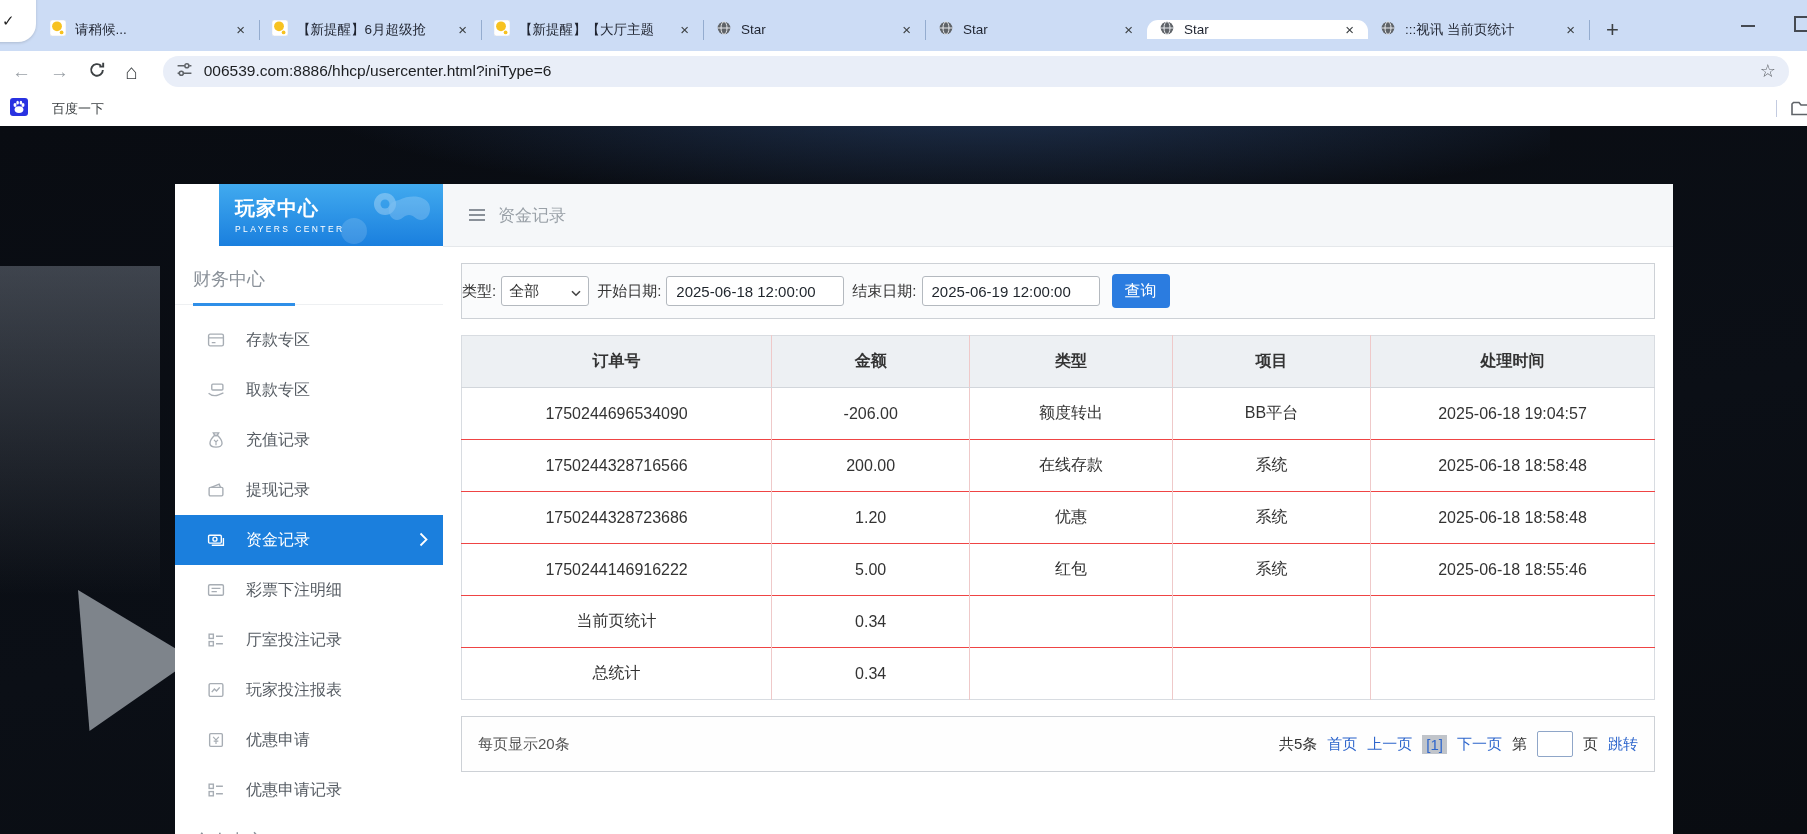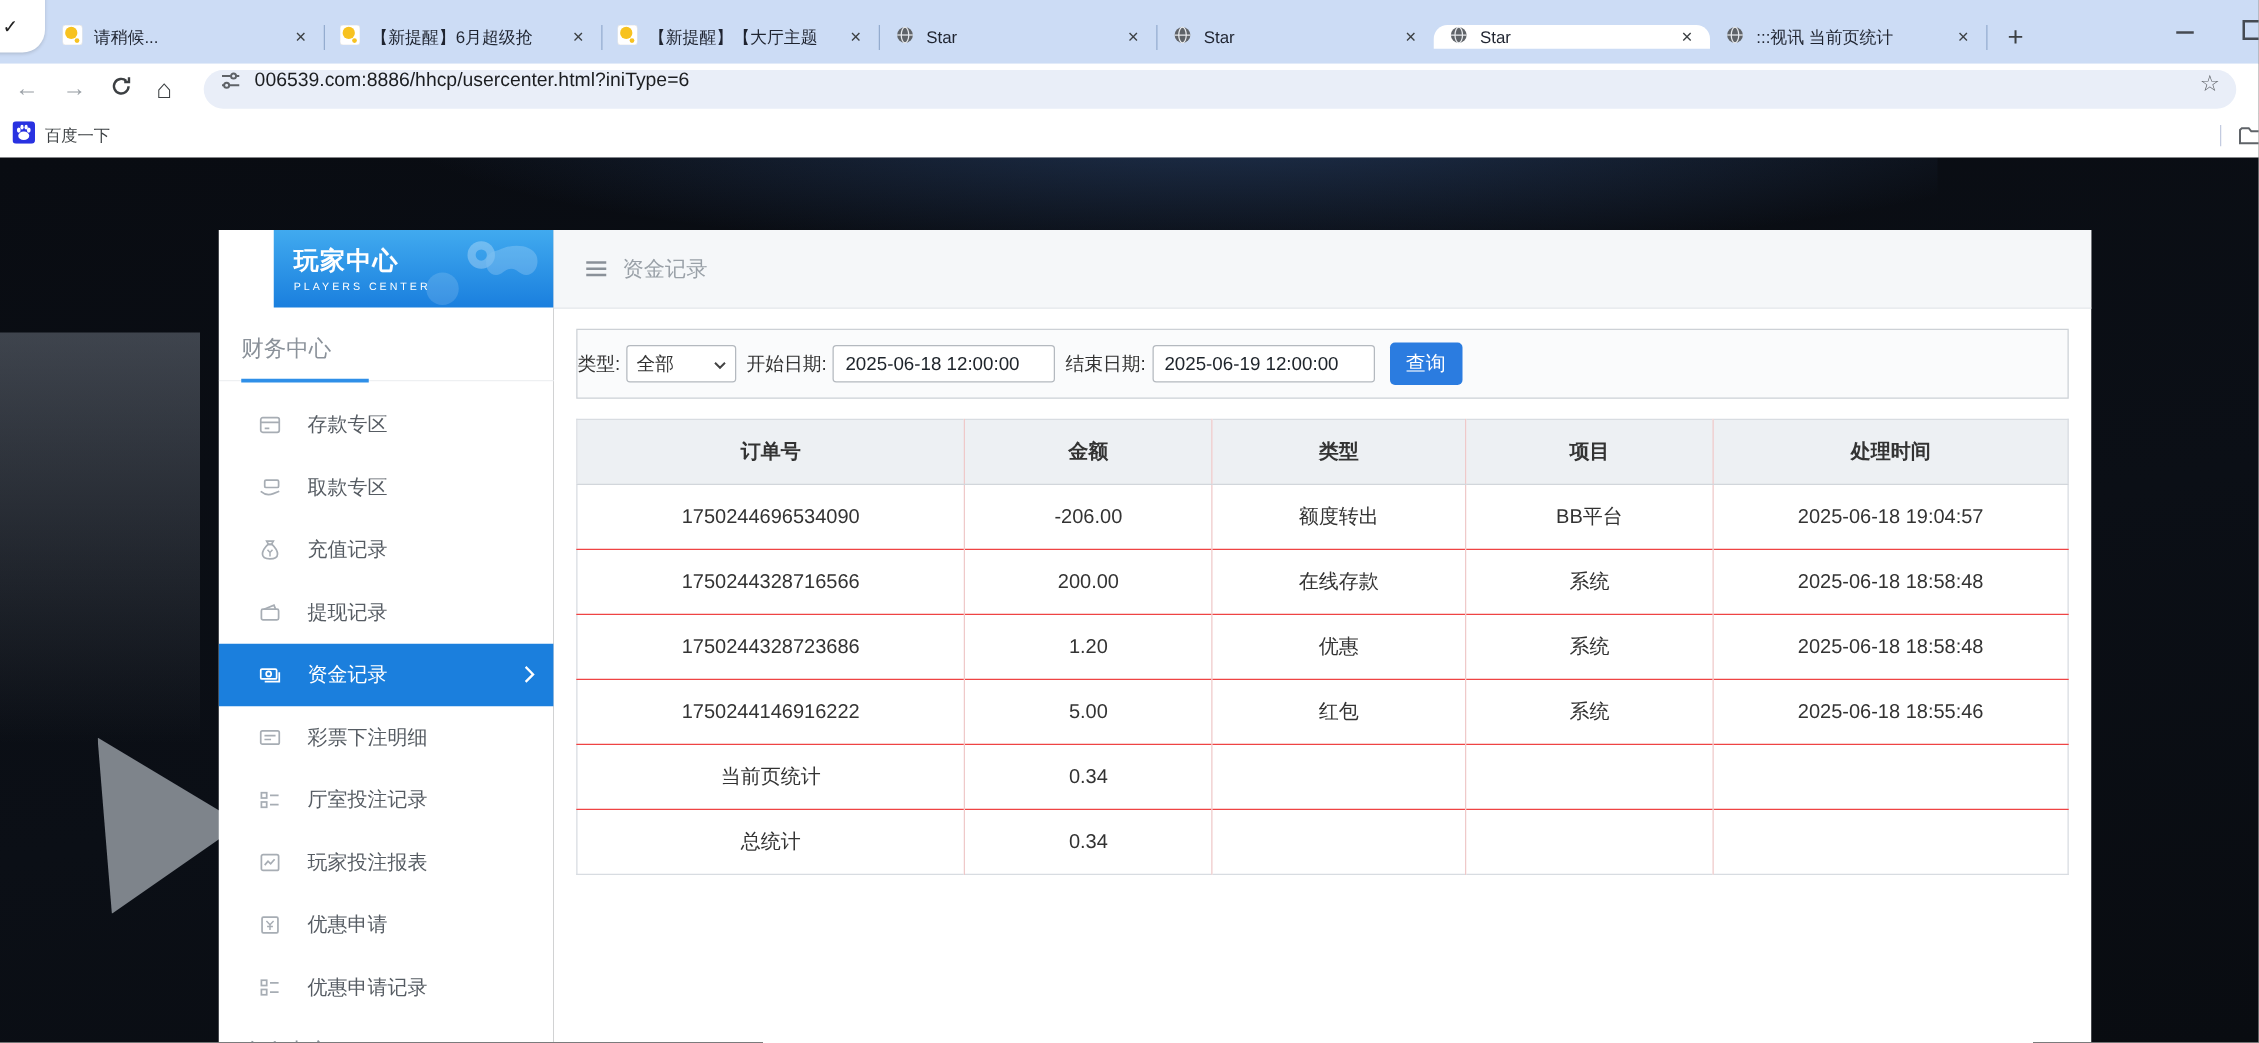--- a/index.html
+++ b/index.html
@@ -20,29 +20,29 @@
   .tsep{width:1px;height:20px;background:#94accf;align-self:center;}
   .newtab{align-self:center;font-size:22px;color:#3c4043;margin-left:16px;font-weight:300;}
   .win-min{position:absolute;right:52px;top:25px;width:14px;height:2px;background:#454a52;}
   .win-max{position:absolute;right:-6px;top:16px;width:15px;height:12px;border:2px solid #454a52;background:transparent;}
 
   
   .navrow{position:absolute;left:0;top:51px;width:100%;height:40px;background:#fff;
           display:flex;align-items:center;padding-left:12px;box-sizing:border-box;}
   .navico{font-size:19px;margin-right:19px;line-height:1;}
   .dim{color:#9aa0a6;} .dark{color:#3c4043;}
-  .urlpill{flex:1;height:31px;background:#e9eef8;border-radius:16px;display:flex;
+  .urlpill{flex:1;height:31px;background:#e9eef8;border-radius:16px;display:flex;align-items:center;
            padding:0 13px;margin:0 18px 0 6px;}
   .urltext{flex:1;font-size:15.5px;color:#1c1e21;margin-left:11px;white-space:nowrap;overflow:hidden;}
   .star{font-size:18px;color:#5f6368;}
 
   
   .bmrow{position:absolute;left:0;top:91px;width:100%;height:35px;background:#fff;
          display:flex;align-items:center;padding-left:10px;box-sizing:border-box;}
-  .bmlabel{font-size:13px;color:#3c4043;margin-left:8px;}
+  .bmlabel{font-size:13px;color:#3c4043;margin-left:24px;}
   .bmsep{position:absolute;right:30px;top:9px;width:1px;height:17px;background:#c3cbe0;}
   .bmfolder{position:absolute;right:-6px;top:8px;}
 
   
   .page{position:absolute;left:0;top:126px;width:100%;height:708px;
         background:linear-gradient(170deg,#090c12 0%,#0b0f16 55%,#090c11 100%);overflow:hidden;}
   .glow{position:absolute;left:300px;top:-30px;width:1250px;height:110px;
         background:radial-gradient(ellipse at 55% 0%,rgba(70,115,185,.38),rgba(70,115,185,0) 70%);}
   .band{position:absolute;left:0;top:140px;width:160px;height:330px;
         background:linear-gradient(180deg,rgba(185,196,212,.30),rgba(185,196,212,0));}
@@ -445,18 +445,32 @@
             <tr>
               <td>总统计</td>
               <td>0.34</td>
               <td></td>
               <td></td>
               <td></td>
             </tr>
           </tbody>
         </table>
 
+        <div class="pagebar">
+          <span>每页显示20条</span>
+          <div class="pager">
+            <span>共5条</span>
+            <span class="plink">首页</span>
+            <span class="plink">上一页</span>
+            <span class="pcur">[1]</span>
+            <span class="plink">下一页</span>
+            <span>第</span>
+            <input class="pinput" style="">
+            <span>页</span>
+            <span class="plink">跳转</span>
+          </div>
+        </div>
 
       </div>
     </div>
   </div>
 
 </div>
 
 </body></html>

